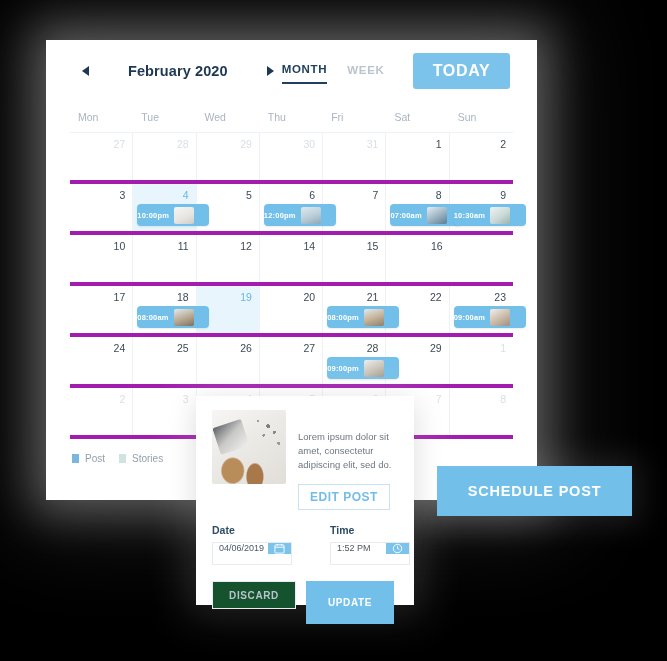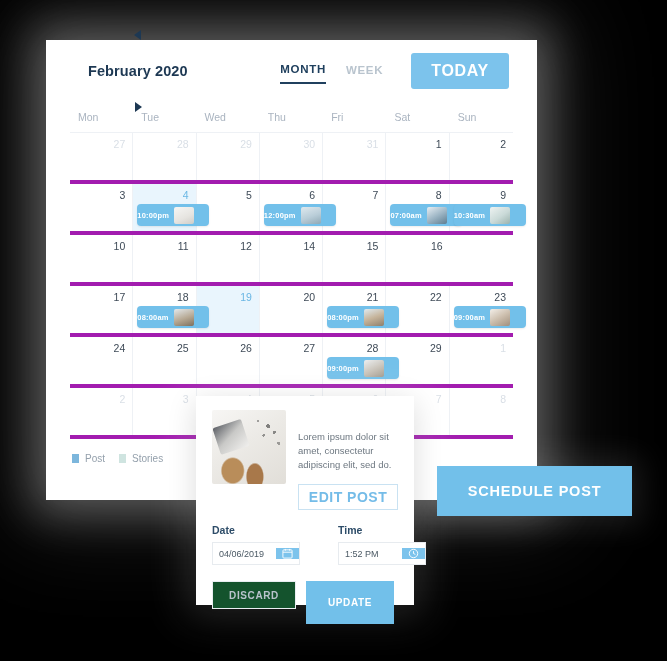--- a/index.html
+++ b/index.html
@@ -25,21 +25,21 @@
                 0 0 90px 34px rgba(255,255,255,0.10);
   }
 
   
   .cal-header {
     height: 62px;
     display: flex;
     align-items: center;
     padding: 0 28px 0 28px;
   }
-  .nav-group { display: flex; align-items: center; gap: 16px; flex-direction: column; }
+  .nav-group { display: flex; align-items: center; gap: 16px; }
   .nav-arrow {
     width: 24px; height: 24px;
     display: flex; align-items: center; justify-content: center;
     cursor: pointer;
   }
   .nav-arrow svg { display: block; }
   .month-title {
     font-size: 14.5px;
     font-weight: bold;
     color: #1d3853;
@@ -234,46 +234,46 @@
     border-radius: 2px;
   }
   .popup-text {
     font-size: 9.5px;
     line-height: 14px;
     color: #6d7780;
     padding-top: 20px;
   }
   .edit-post-btn {
     margin-top: 12px;
-    width: 100px;
+    width: 92px;
     height: 26px;
     background: #ffffff;
     border: 1px solid #c9e2f2;
     color: #74bce8;
-    font-size: 14px;
+    font-size: 12px;
     font-weight: bold;
     letter-spacing: 0.5px;
     cursor: pointer;
   }
   .popup-fields {
     display: flex;
     gap: 38px;
     margin-top: 14px;
   }
   .field-label {
     font-size: 10.5px;
     font-weight: bold;
     color: #2d4c68;
     display: block;
     margin-bottom: 6px;
   }
   .input-wrap {
     display: flex;
-    align-items: center;
-    width: 88px;
+    align-items: flex-start;
+    width: 80px;
     height: 23px;
     border: 1px solid #e7ebef;
     background: #ffffff;
   }
   .input-wrap input {
     border: none;
     outline: none;
     width: 100%;
     font-size: 9px;
     color: #4b5964;

